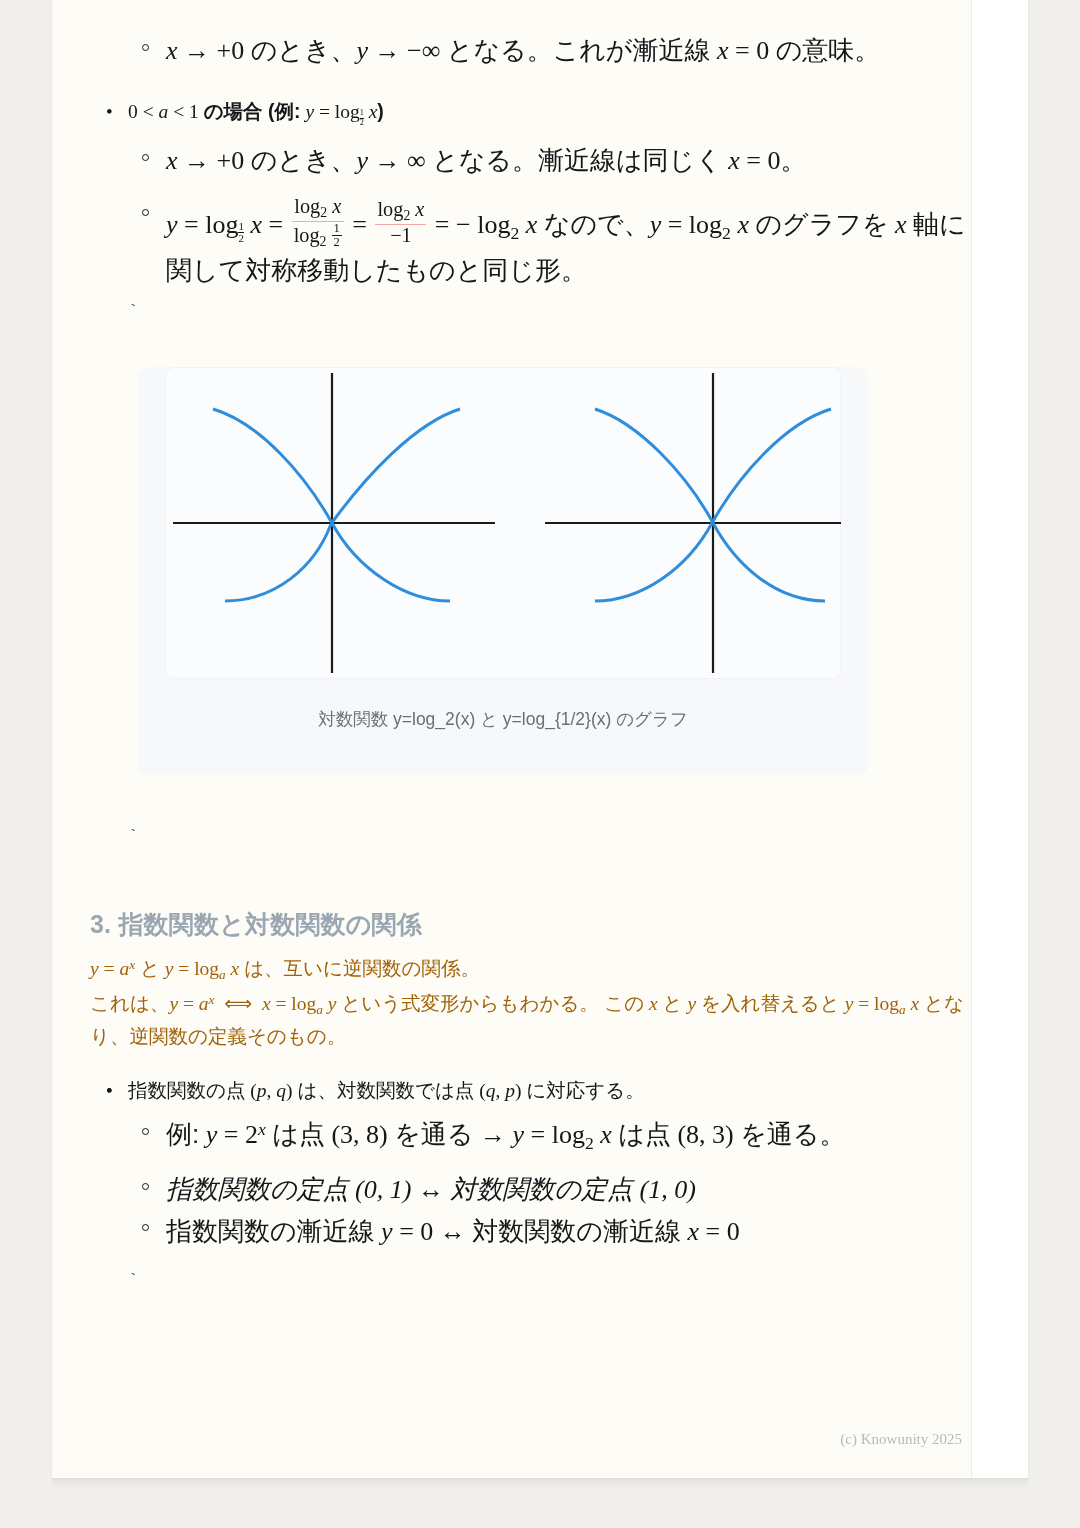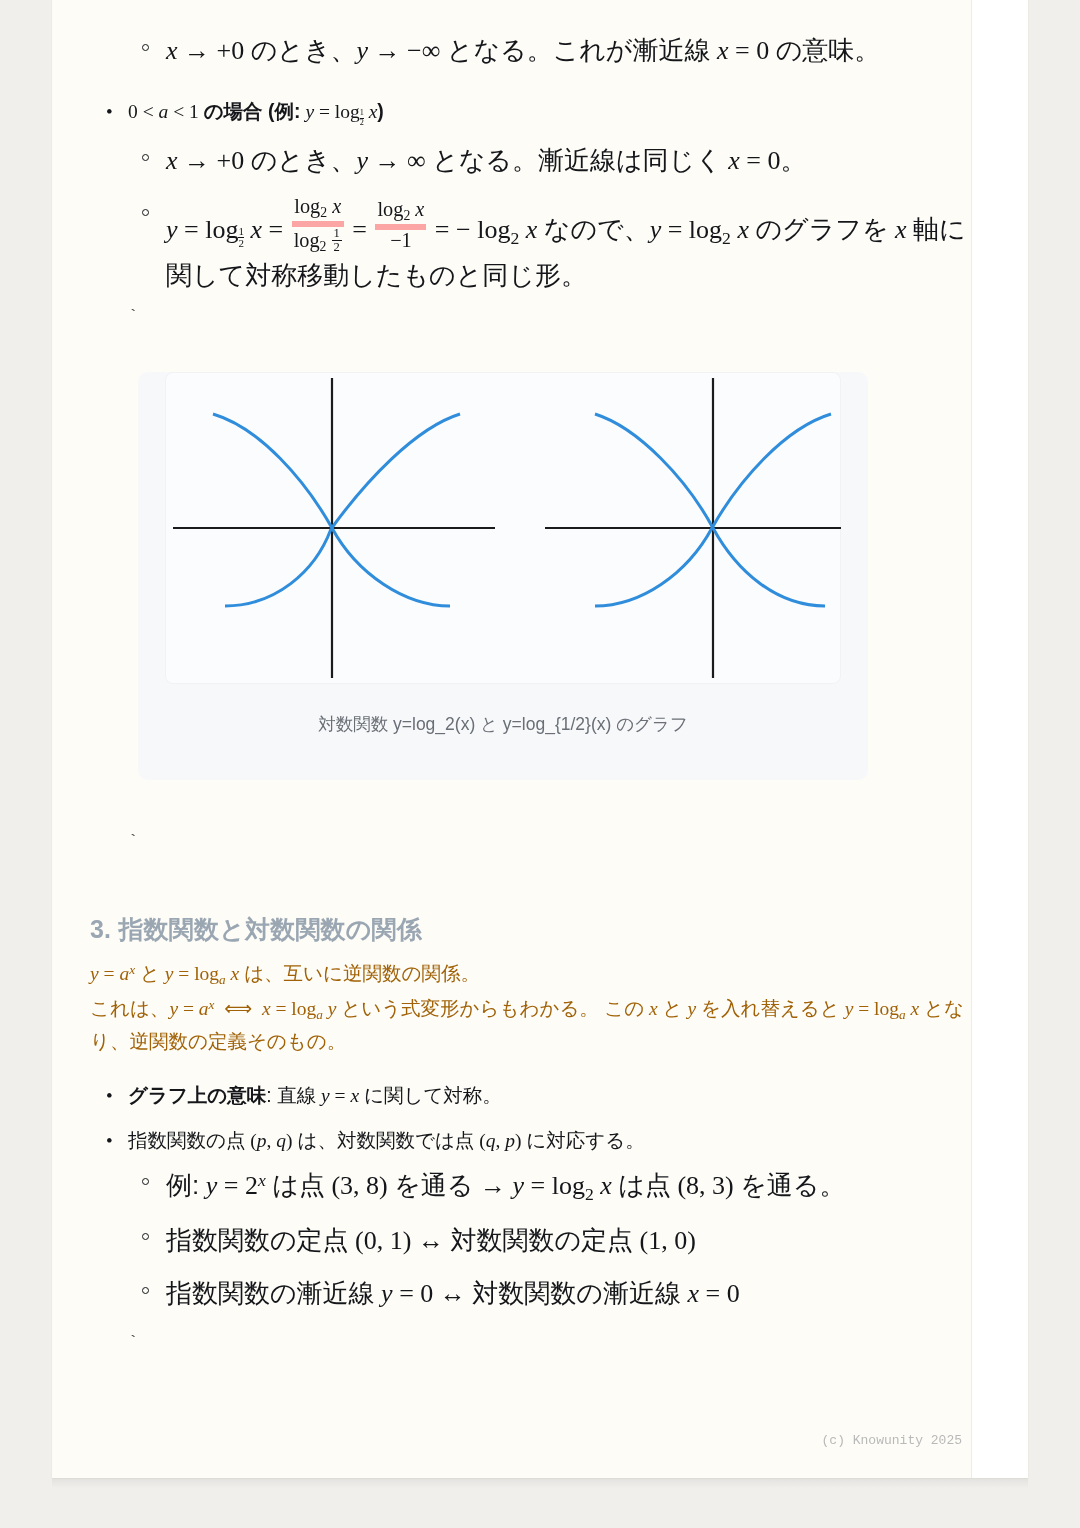--- a/index.html
+++ b/index.html
@@ -98,21 +98,21 @@
   
   .frac {
     display: inline-block;
     vertical-align: -0.45em;
     text-align: center;
     font-size: 0.78em;
     line-height: 1.08;
     margin: 0 2px;
   }
   .frac .num { display: block; padding: 0 2px; }
-  .frac .den { display: block; border-top: 6px solid #fca5a5; padding: 0 2px; }
+  .frac .den { display: block; border-top: 1px solid #fca5a5; padding: 0 2px; }
   .sfrac {
     display: inline-block;
     vertical-align: -0.35em;
     text-align: center;
     font-size: 0.62em;
     line-height: 1.05;
   }
   .sfrac .num { display: block; }
   .sfrac .den { display: block; border-top: 1px solid #14161a; }
 
@@ -156,23 +156,23 @@
     font-size: 19.5px;
     line-height: 1.58;
     color: #a16207;
   }
   .para.block { margin-bottom: 16px; }
 
   .footer {
     position: absolute;
     right: 66px;
     bottom: 30px;
-    font-size: 13px;
+    font-size: 15px;
     color: #b9b9b9;
-    font-family: Liberation Mono, monospace;
+    font-family: Liberation Serif, serif;
   }
 </style>
 </head>
 <body>
 
 <div class="page">
   <div class="rail"></div>
 
   <div class="page-inner">
 
@@ -237,34 +237,33 @@
 
     <p class="para">
       <i class="v">y</i> = <i class="v">a<span class="sup">x</span></i> <span class="jp">と</span> <i class="v">y</i> = log<span class="sub"><i class="v">a</i></span> <i class="v">x</i> <span class="jp">は、互いに逆関数の関係。</span>
     </p>
     <p class="para block">
       <span class="jp">これは、</span><i class="v">y</i> = <i class="v">a<span class="sup">x</span></i>&nbsp; ⟺ &nbsp;<i class="v">x</i> = log<span class="sub"><i class="v">a</i></span> <i class="v">y</i> <span class="jp">という式変形からもわかる。 この</span> <i class="v">x</i> <span class="jp">と</span> <i class="v">y</i> <span class="jp">を入れ替えると</span> <i class="v">y</i> = log<span class="sub"><i class="v">a</i></span> <i class="v">x</i> <span class="jp">となり、逆関数の定義そのもの。</span>
     </p>
 
     <p class="lvl1" style="margin-bottom:14px;margin-top:22px;">
       <span class="bullet">•</span>
-      <span><b class="jp">グラフ上の意味</b><span class="jp">: 直線</span> <i class="v">y</i> = <i class="v">x</i> <span class="jp">に関して対称。</span></span>
     </p>
 
     <p class="lvl1" style="margin-bottom:8px;">
       <span class="bullet">•</span>
       <span><span class="jp">指数関数の点</span> (<i class="v">p</i>, <i class="v">q</i>) <span class="jp">は、対数関数では点</span> (<i class="v">q</i>, <i class="v">p</i>) <span class="jp">に対応する。</span></span>
     </p>
 
     <p class="lvl2" style="margin-bottom:12px;">
       <span class="bullet-o"></span>
       <span><span class="jp">例:</span> <i class="v">y</i> = 2<span class="sup"><i class="v">x</i></span> <span class="jp">は点</span> (3, 8) <span class="jp">を通る</span> → <i class="v">y</i> = log<span class="sub">2</span> <i class="v">x</i> <span class="jp">は点</span> (8, 3) <span class="jp">を通る。</span></span>
     </p>
 
-    <p class="lvl2" style="margin-bottom:12px;">
+    <p class="lvl2" style="margin-bottom:0;font-style:italic;">
       <span class="bullet-o"></span>
       <span><span class="jp">指数関数の定点</span> (0, 1) ↔ <span class="jp">対数関数の定点</span> (1, 0)</span>
     </p>
 
     <p class="lvl2" style="">
       <span class="bullet-o"></span>
       <span><span class="jp">指数関数の漸近線</span> <i class="v">y</i> = 0 ↔ <span class="jp">対数関数の漸近線</span> <i class="v">x</i> = 0</span>
     </p>
 
     <p class="tick" style="margin-top:18px;">`</p>

